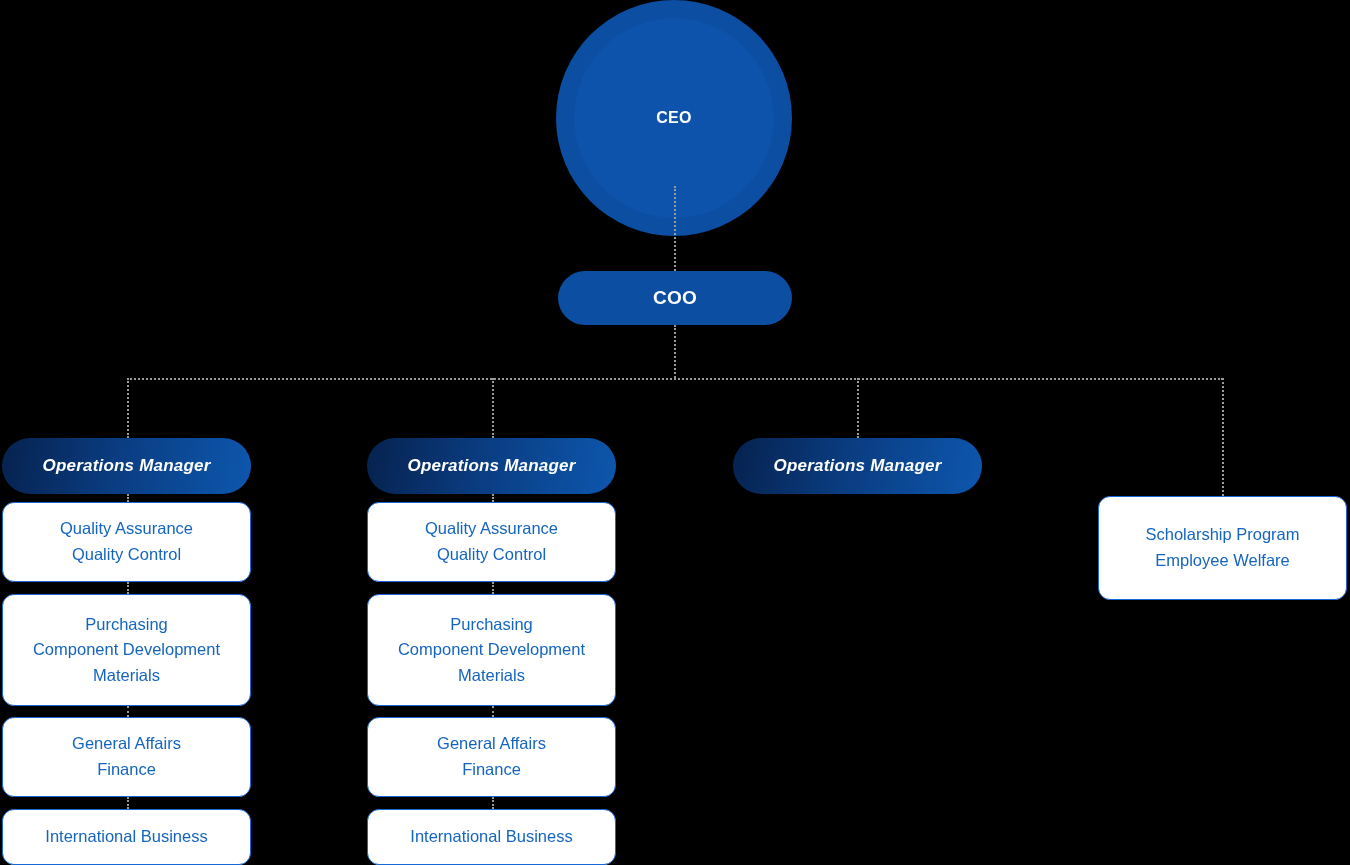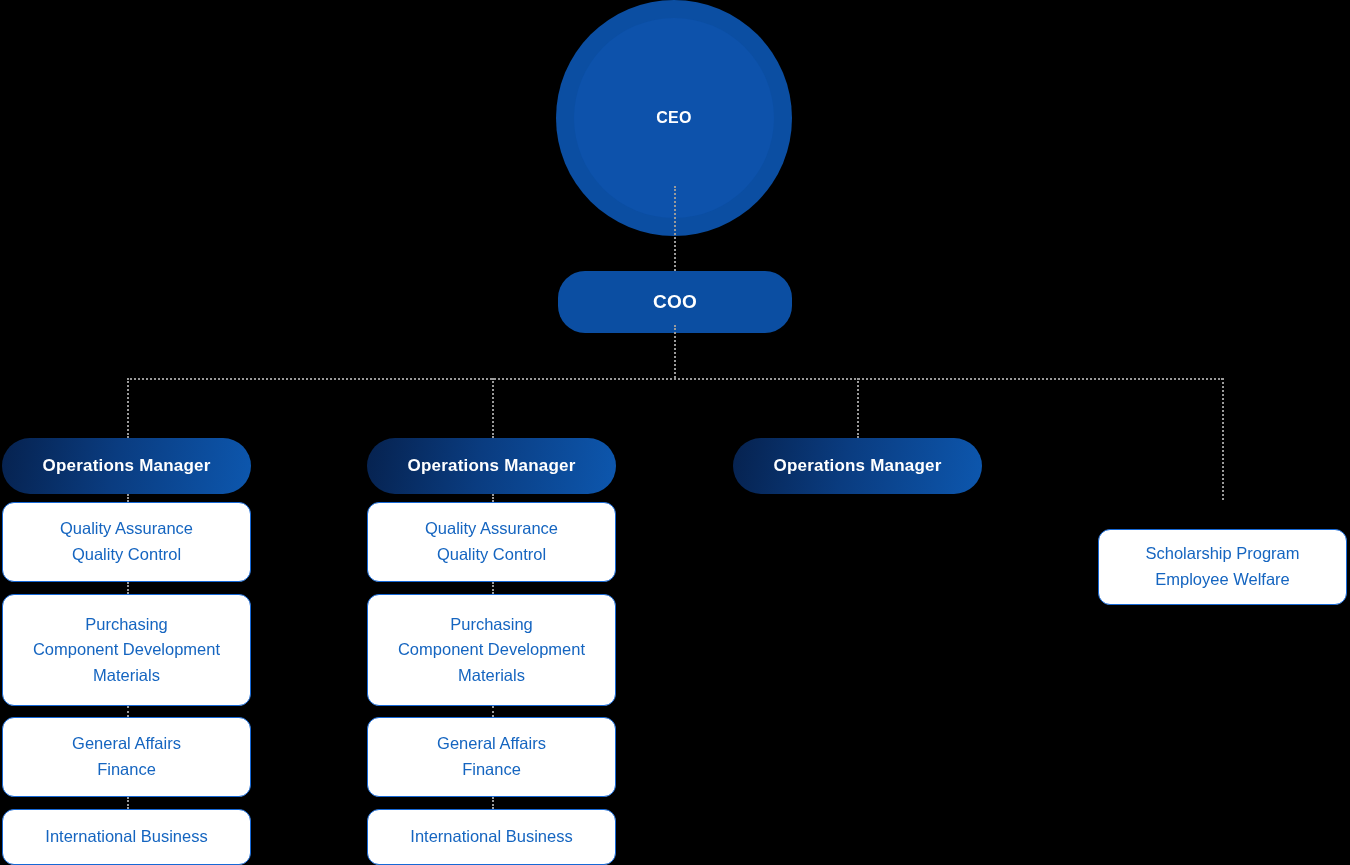--- a/index.html
+++ b/index.html
@@ -46,21 +46,21 @@
     font-weight: 700;
     letter-spacing: 0.3px;
   }
 
   
   .coo-pill {
     position: absolute;
     left: 558px;
     top: 271px;
     width: 234px;
-    height: 62px;
+    height: 54px;
     border-radius: 27px;
     background: #0b4ea2;
     display: flex;
     align-items: center;
     justify-content: center;
     color: #ffffff;
     font-size: 19px;
     font-weight: 700;
     letter-spacing: 0.3px;
   }
@@ -71,20 +71,21 @@
     height: 56px;
     border-radius: 28px;
     background: linear-gradient(100deg, #06224f 0%, #0a3c80 45%, #0d57ae 100%);
     display: flex;
     align-items: center;
     justify-content: center;
     color: #ffffff;
     font-size: 17px;
     font-weight: 700;
     letter-spacing: 0.2px;
+    font-style: italic;
   }
 
   
   .card {
     position: absolute;
     box-sizing: border-box;
     background: #ffffff;
     border: 1.6px solid #1668d6;
     border-radius: 12px;
     display: flex;
@@ -197,18 +198,18 @@
   <div class="vline" style="left:492px; top:797px; height:12px;"></div>
 
   <div class="card" style="left:367px; top:809px; width:249px; height:56px;">
     <div>International Business</div>
   </div>
 
   <div class="om-pill" style="left:733px; top:438px; width:249px;">
     <span>Operations Manager</span>
   </div>
 
-  <div class="card" style="left:1098px; top:529px; width:249px; height:76px;">
+  <div class="card" style="left:1098px; top:496px; width:249px; height:104px;">
     <div>Scholarship Program</div>
     <div>Employee Welfare</div>
   </div>
 
 </div>
 
 </body></html>

